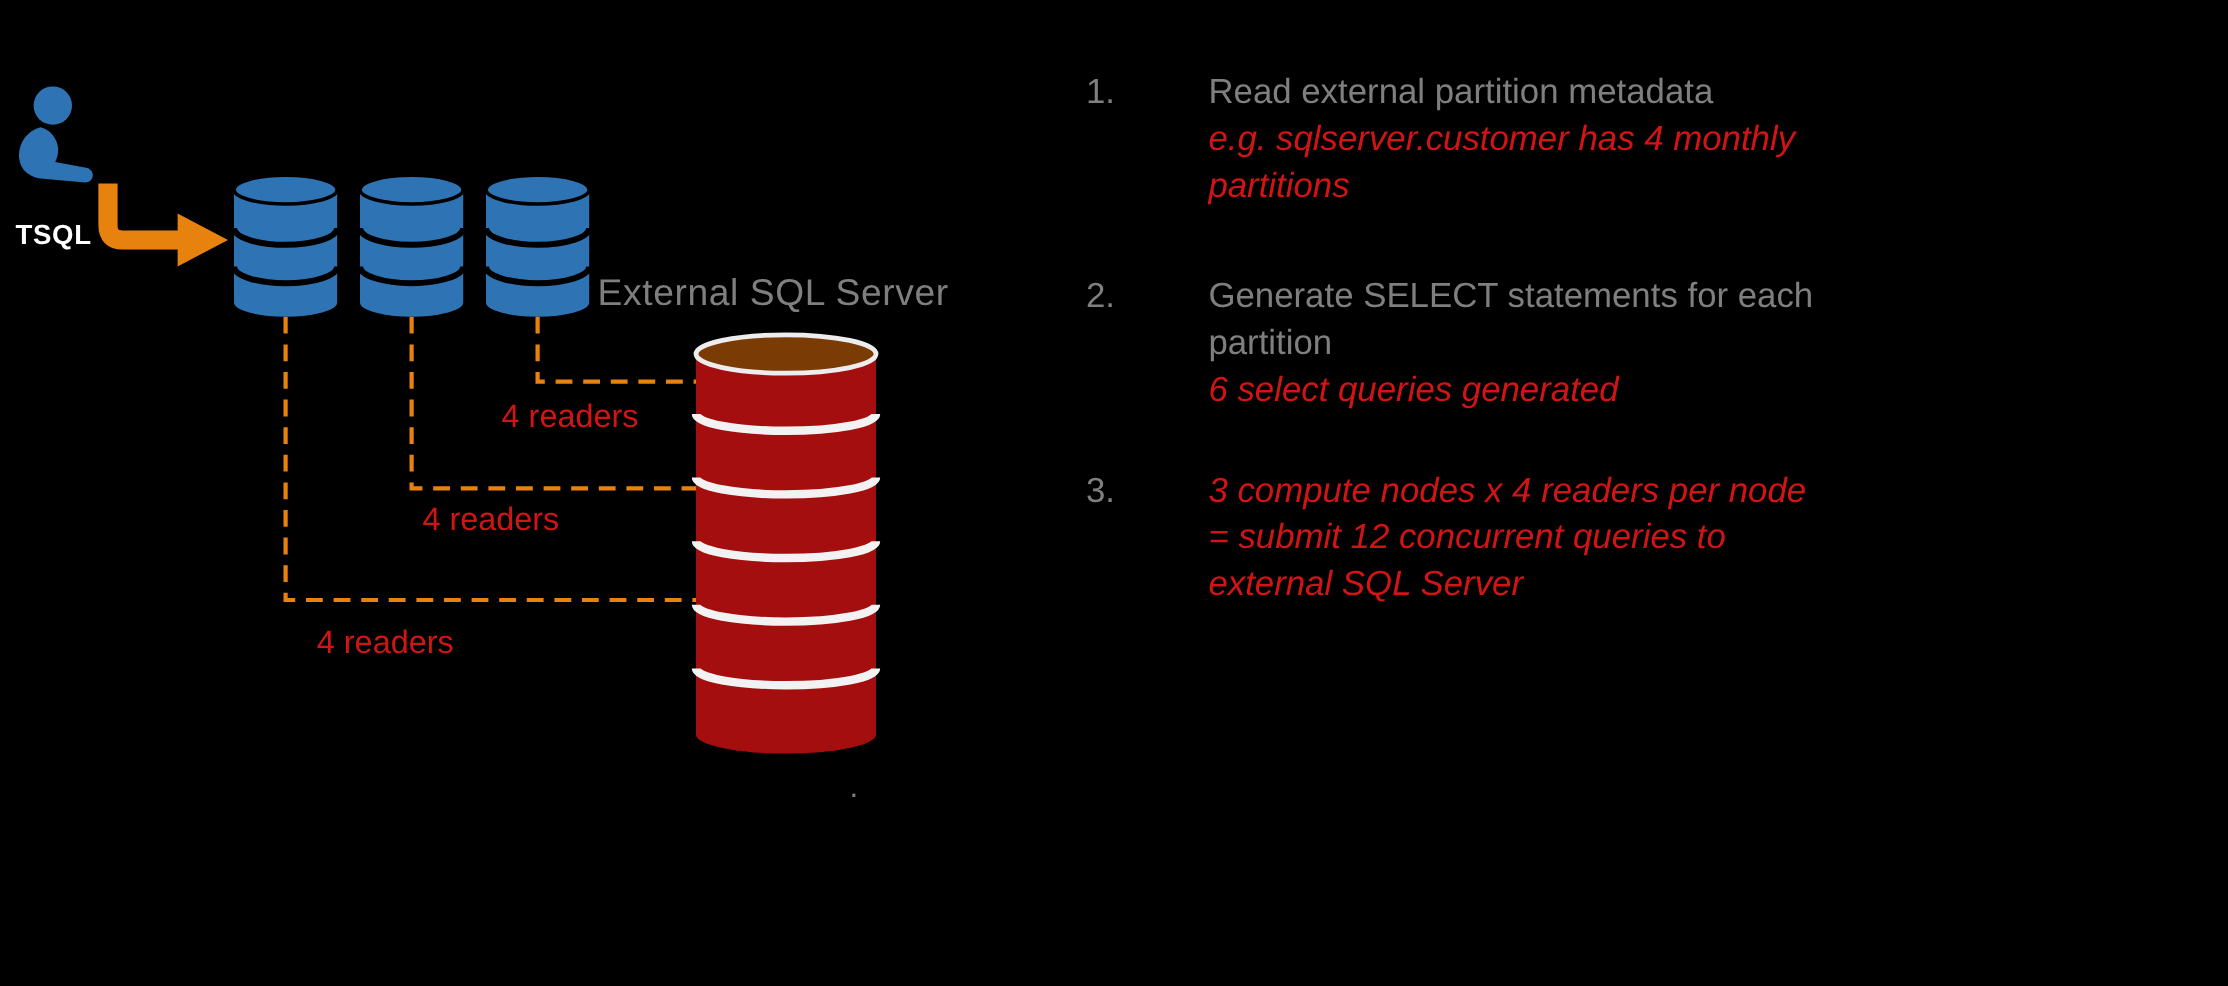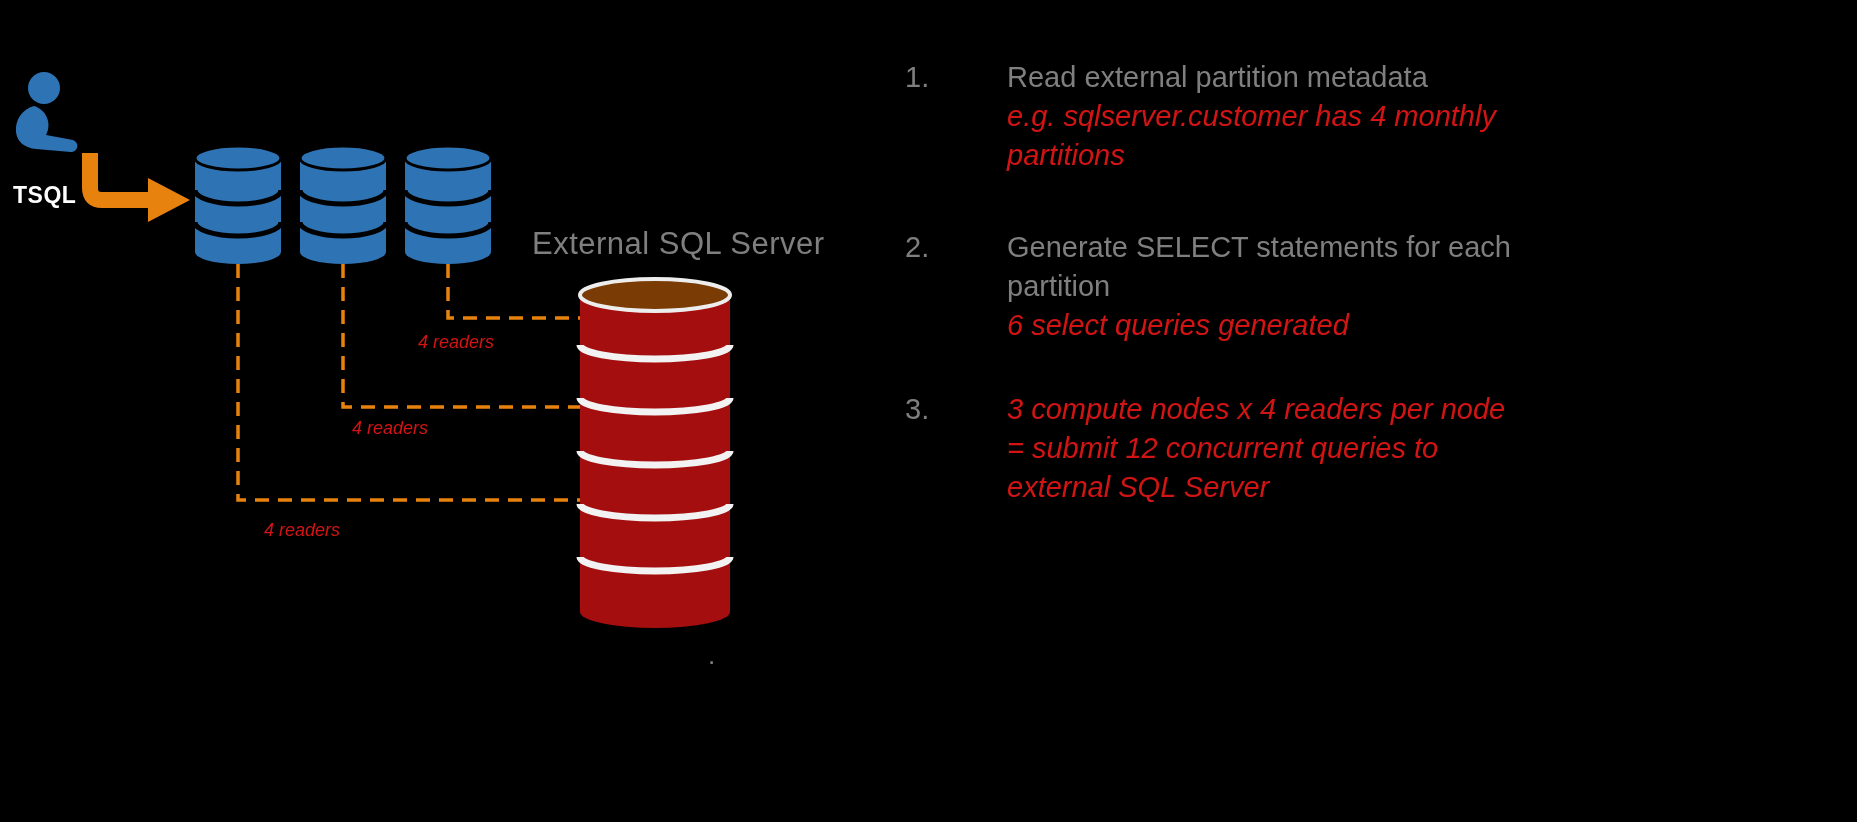--- a/index.html
+++ b/index.html
@@ -19,30 +19,30 @@
     width:1857px;height:822px;
     background:var(--background);
     overflow:hidden;
   }
   .diagram-svg{position:absolute;left:0;top:0;}
   .group-title{
     position:absolute;left:162px;top:64px;
     font-size:31px;color:var(--gray-text);letter-spacing:.5px;
   }
   .external-title{
-    position:absolute;left:532px;top:226px;
+    position:absolute;left:498px;top:226px;
     font-size:31px;color:var(--gray-text);letter-spacing:.5px;
   }
   .tsql-label{
     position:absolute;left:13px;top:166px;
     font-size:23px;font-weight:bold;color:var(--white);letter-spacing:.5px;margin-top:16px;
   }
   .reader-label{
     position:absolute;
-    font-size:18px;font-style:italic;color:var(--red-text);
+    font-size:27px;color:var(--red-text);
   }
   .reader-a{left:418px;top:332px;}
   .reader-b{left:352px;top:418px;}
   .reader-c{left:264px;top:520px;}
   .footer-dot{
     position:absolute;left:708px;top:640px;
     font-size:26px;color:var(--gray-text);
   }
   .steps{position:absolute;left:905px;top:0;width:680px;}
   .step{

